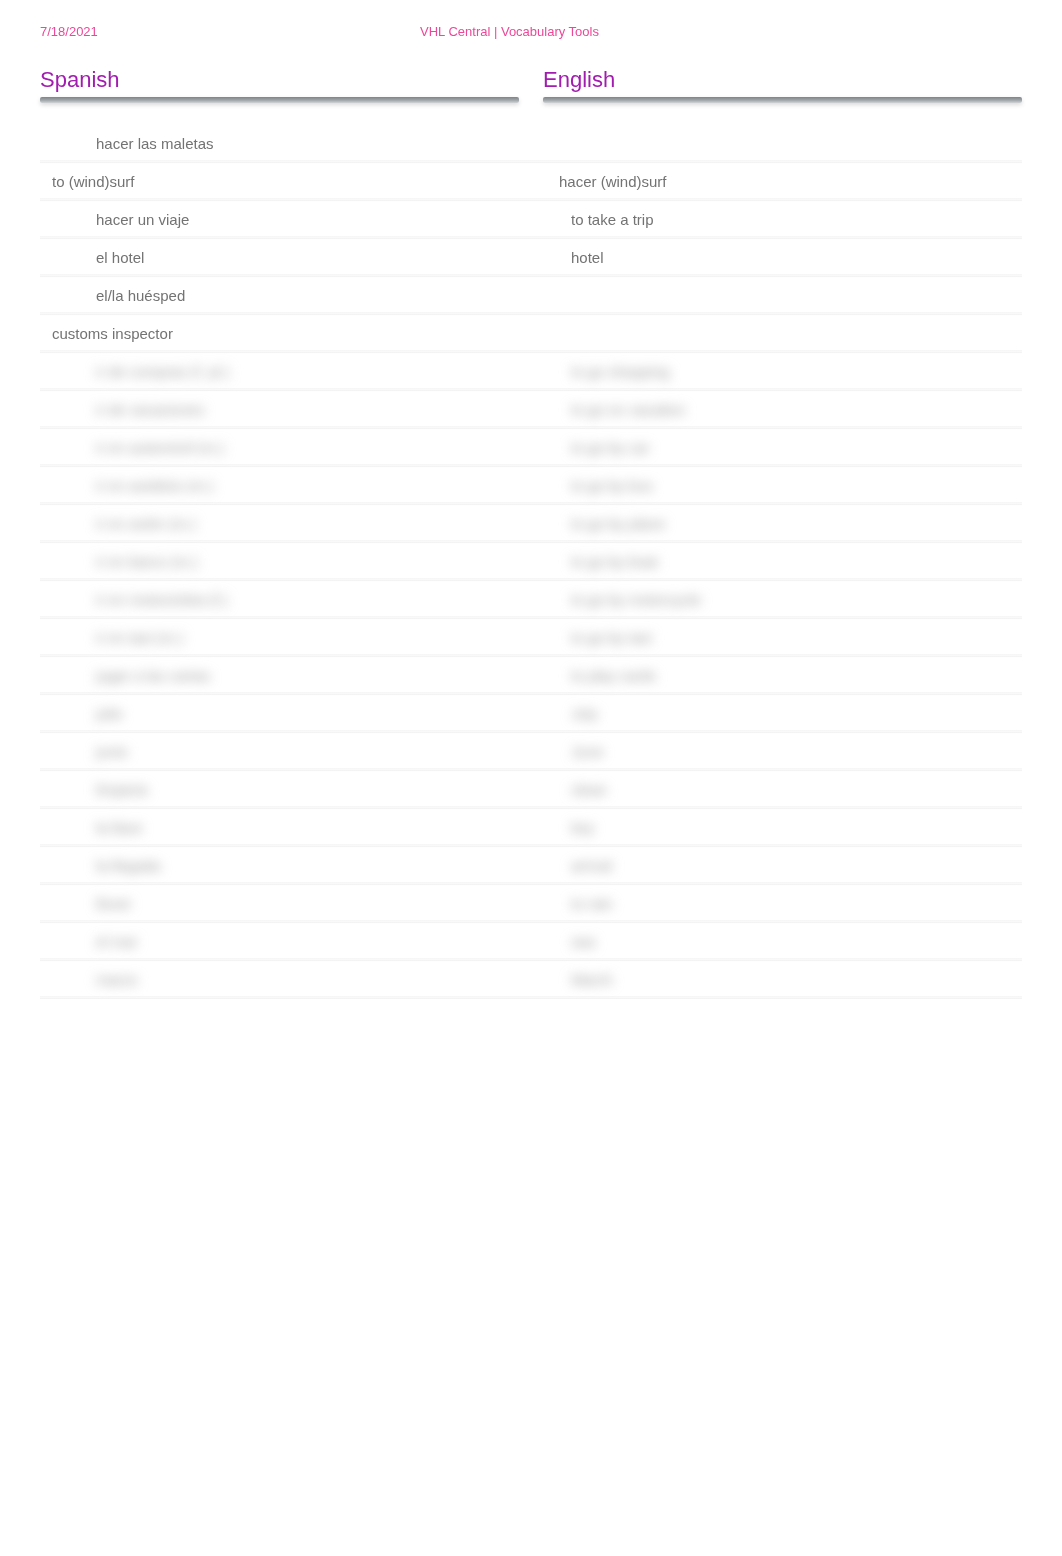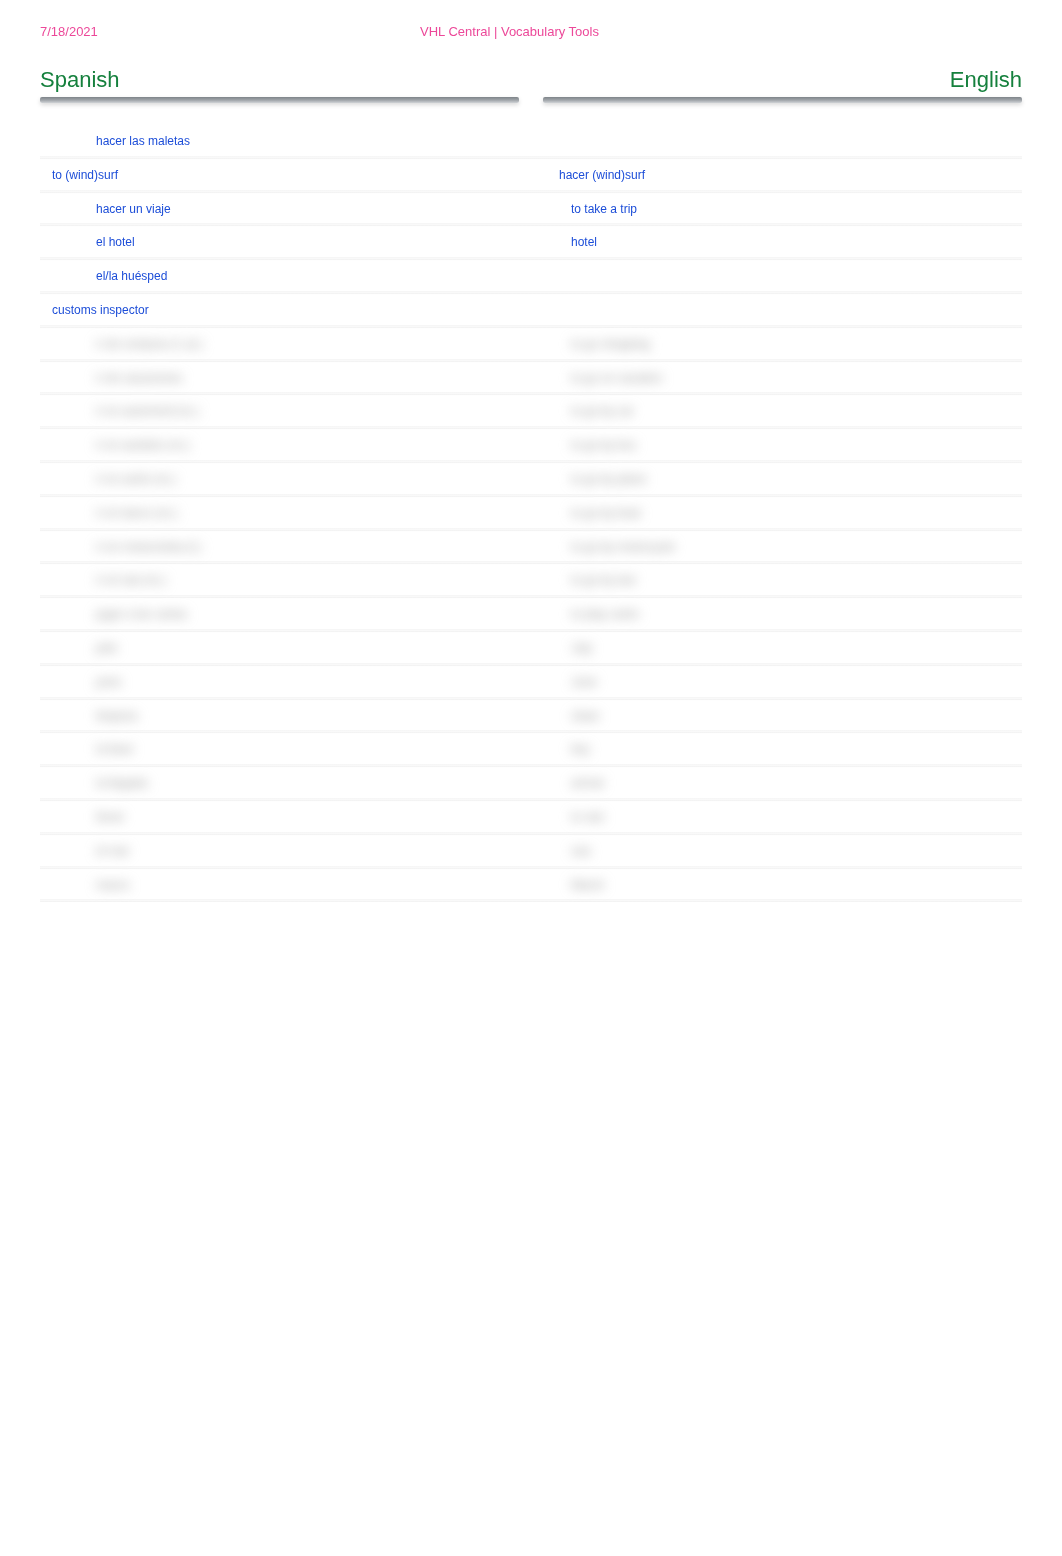--- a/index.html
+++ b/index.html
@@ -30,29 +30,28 @@
     .content {
       padding: 20px 40px 0 40px;
     }
     .headers {
       display: flex;
       margin-bottom: 0;
     }
     .header-col {
       flex: 1;
       font-size: 22px;
-      color: #15803d;
+      color: #a21caf;
       padding-bottom: 4px;
     }
     .header-left {
       padding-right: 12px;
     }
     .header-right {
       padding-left: 12px;
-      text-align: right;
     }
     .header-underline {
       height: 6px;
       background: linear-gradient(to bottom, #7e8489 0%, #9ea3a8 50%, #d0d3d6 100%);
       border-radius: 2px;
       box-shadow: 0 2px 4px rgba(0,0,0,0.15);
       margin-bottom: 4px;
     }
     .underlines {
       display: flex;
@@ -76,22 +75,22 @@
       content: "";
       position: absolute;
       left: 0;
       right: 0;
       bottom: -2px;
       height: 4px;
       background: linear-gradient(to bottom, rgba(0,0,0,0.04), rgba(0,0,0,0));
     }
     .cell {
       flex: 1;
-      font-size: 12px;
-      color: #1d4ed8;
+      font-size: 15px;
+      color: #737373;
       line-height: 1.4;
     }
     .cell-left {
       padding-left: 56px;
       padding-right: 12px;
     }
     .cell-right {
       padding-left: 12px;
     }
     .blurred .cell {

